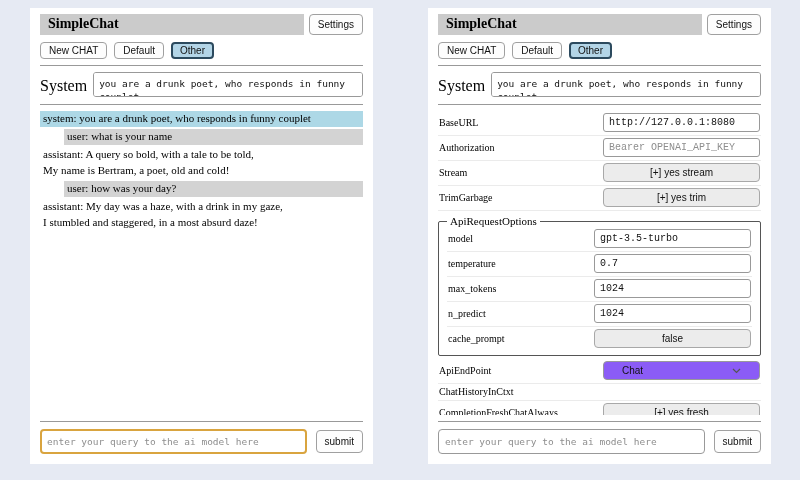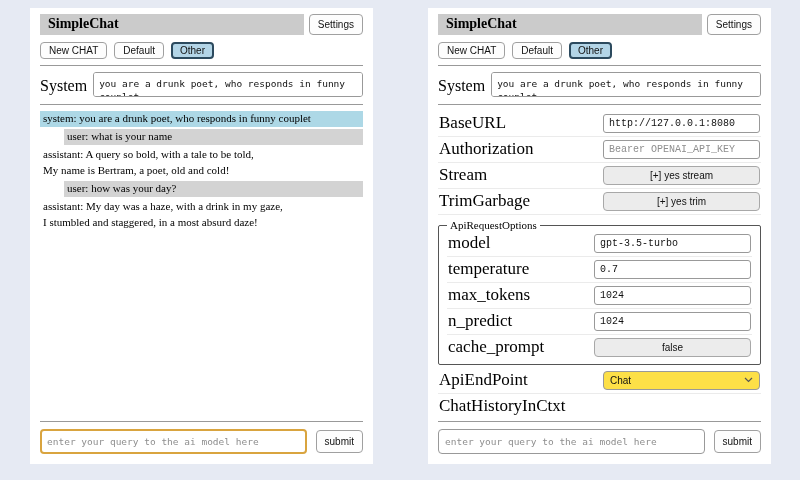--- a/index.html
+++ b/index.html
@@ -52,33 +52,33 @@
     padding: 6px 6px; border: 1px solid #999; border-radius: 4px; color: #111; outline: none; min-width: 0;
   }
   input.query.focused { border: 2px solid var(--query-focus-border, #d9a43f); padding: 5px 5px; }
   input.query::placeholder, .stext::placeholder { color: #8e8e8e; opacity: 1; }
   .btn.submit { padding: 5px 8px; }
   .settingsarea { flex: 1; overflow: hidden; margin-top: 1px; display: flex; flex-direction: column; }
   .srow {
     display: flex; justify-content: space-between; align-items: center;
     padding: 2px 1px 3px; border-bottom: 1px solid #ebebeb;
   }
-  .slabel { font-size: 17px; white-space: nowrap; color: #000; }
+  .slabel { font-size: 10px; white-space: nowrap; color: #000; }
   .stext {
     width: 157px; font-family: Liberation Mono, monospace; font-size: 10px;
     border: 1px solid #999; border-radius: 3px; padding: 3px 5px; color: #111; outline: none;
   }
   .sbtn {
     width: 157px; font-family: "Liberation Sans", sans-serif; font-size: 10px;
     background: #ececec; border: 1px solid #a8a8a8; border-radius: 4px;
     padding: 3px 0; text-align: center; color: #111;
   }
   .sselect {
-    width: 157px; background: #fde047; border: 1px solid #999; border-radius: 4px;
-    padding: 3px 6px; display: flex; justify-content: space-between; align-items: center;
+    width: 157px; background: #8b5cf6; border: 1px solid #999; border-radius: 4px;
+    padding: 3px 18px; display: flex; justify-content: space-between; align-items: center;
     font-family: "Liberation Sans", sans-serif; font-size: 10px; color: #111;
   }
   .chev { display: flex; align-items: center; }
   fieldset.aro { border: 1px solid #555; border-radius: 2px; margin: 4px 0 3px; padding: 0 8px 4px; }
   fieldset.aro legend { font-size: 11px; padding: 0 3px; color: #000; }
   fieldset.aro .srow:last-child { border-bottom: none; }
 </style>
 </head>
 <body>
 

